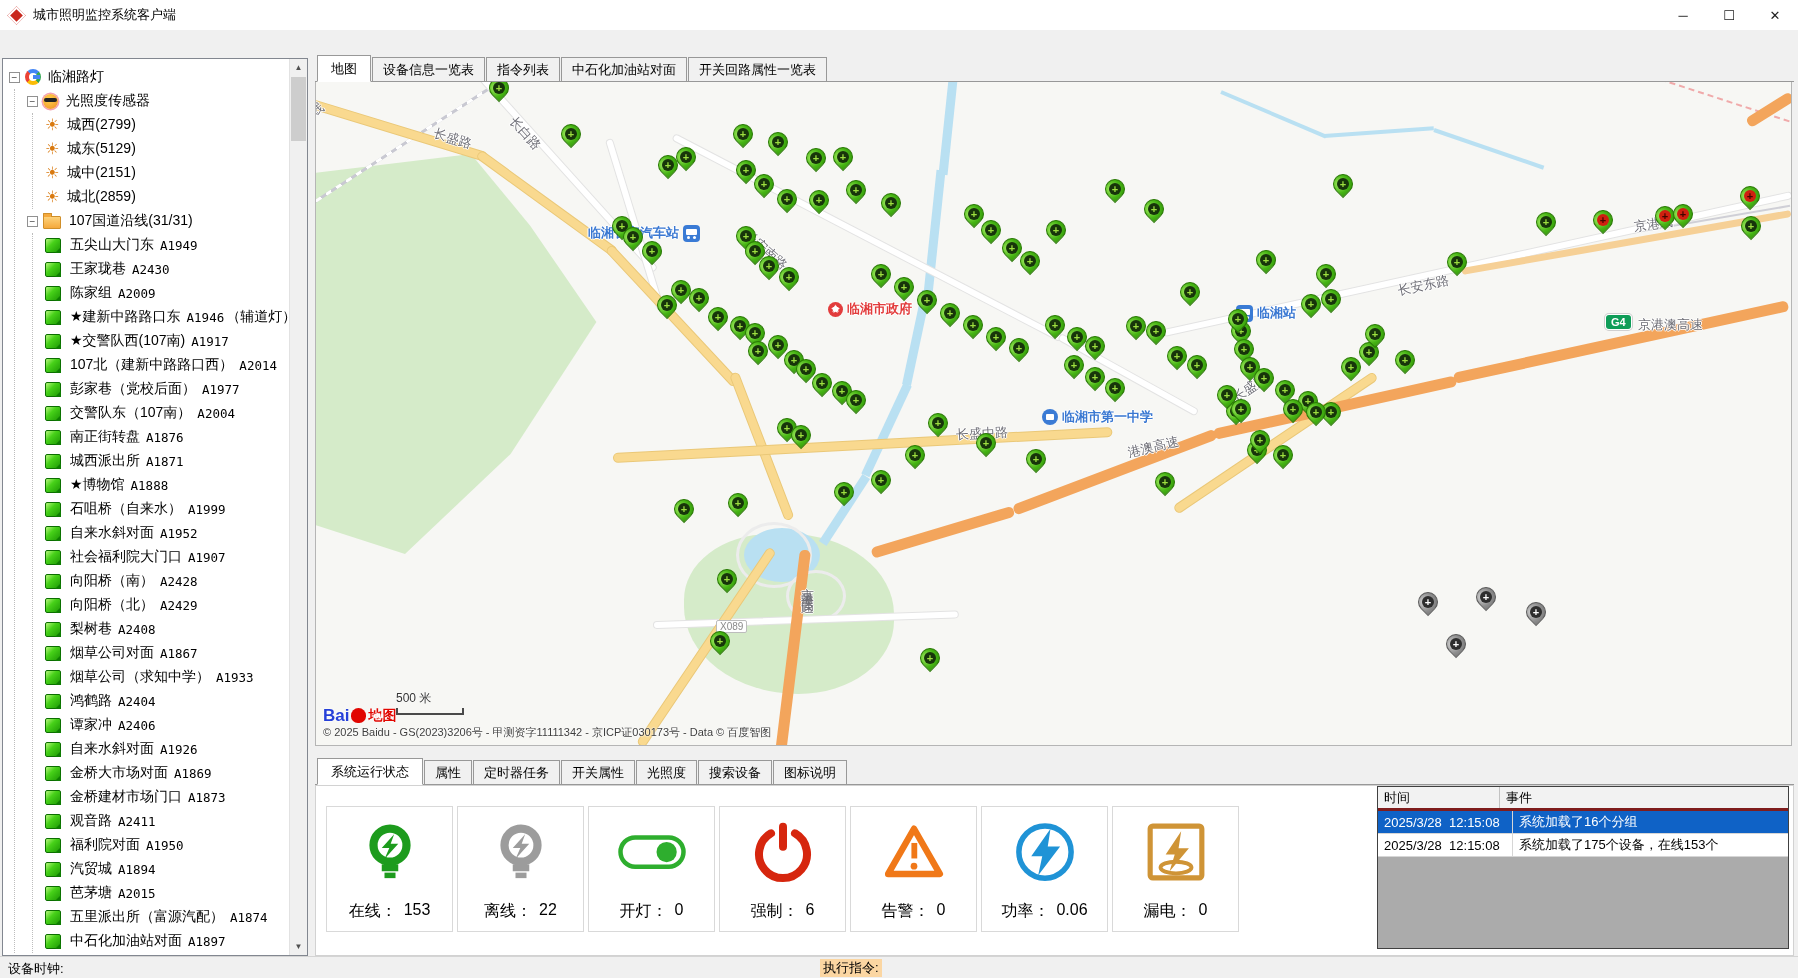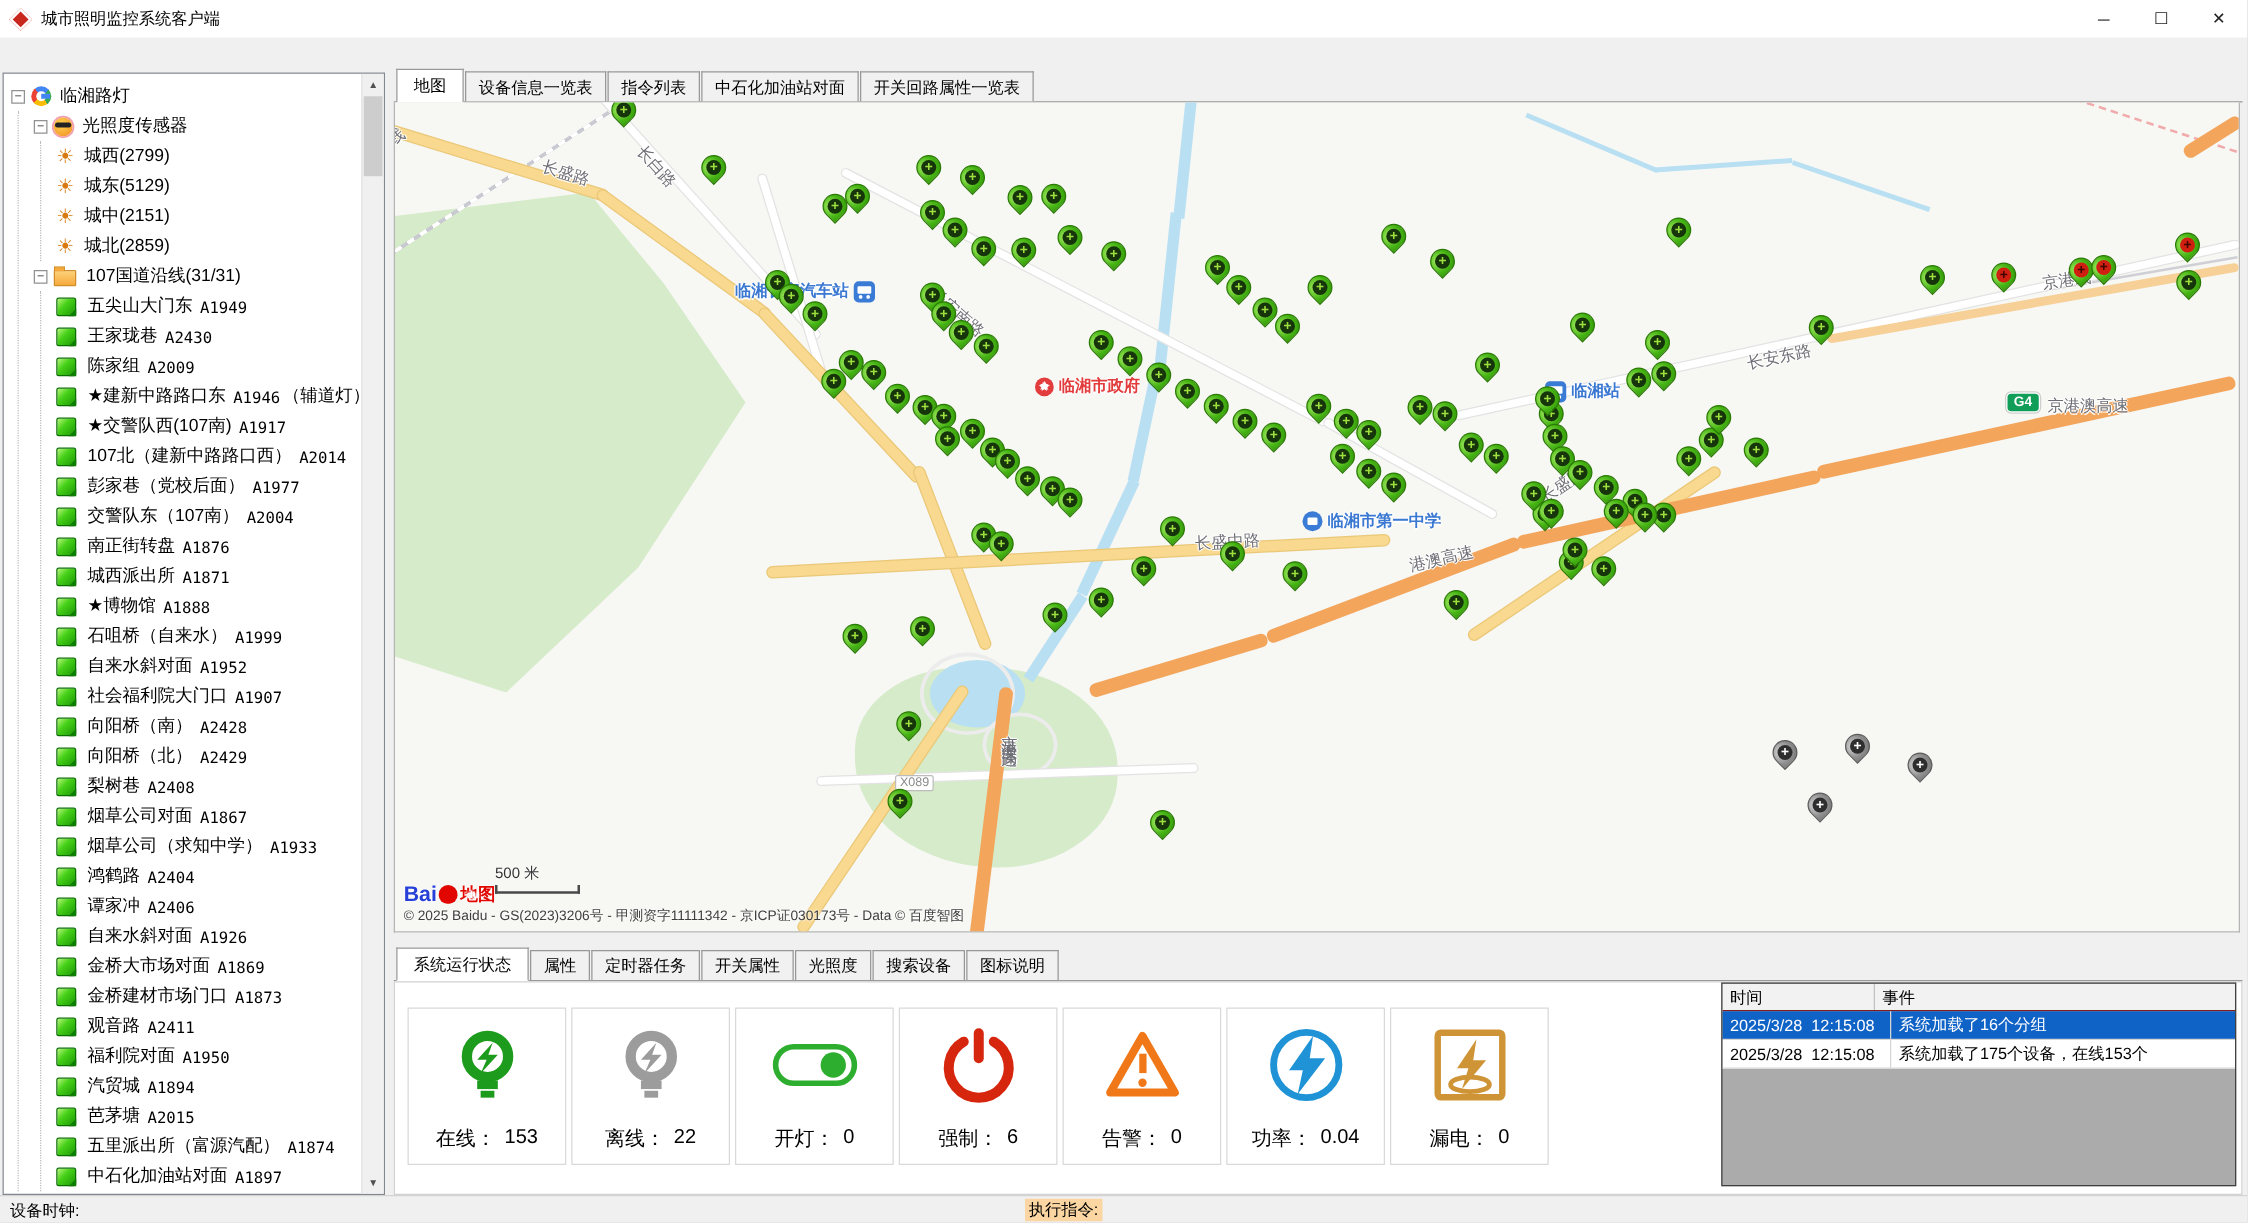--- a/index.html
+++ b/index.html
@@ -126,21 +126,21 @@
       border:1px solid #d2d2d2;box-sizing:border-box;}
   .cards{position:absolute;left:10px;top:20px;display:flex;gap:4px;}
   .card{width:127px;height:126px;background:#fff;border:1px solid #d9d9d9;box-sizing:border-box;
       display:flex;flex-direction:column;align-items:center;justify-content:flex-end;padding-bottom:9px;}
   .card-icon{flex:1;display:flex;align-items:center;justify-content:center;}
   .card-label{font-size:16px;display:flex;gap:7px;margin-top:4px;}
 
   
   .event-panel{position:absolute;right:4px;top:0px;width:412px;height:163px;border:1px solid #404040;
       background:#ababab;overflow:hidden;font-size:13px;box-sizing:border-box;}
-  .ev-header{display:flex;height:21px;background:#f2f2f2;border-bottom:1px solid #7f1d1d;align-items:center;}
+  .ev-header{display:flex;height:21px;background:#f2f2f2;border-bottom:3px solid #7f1d1d;align-items:center;}
   .ev-hcell{padding:0 6px;box-sizing:border-box;}
   .ev-time{width:122px;flex:none;border-right:1px solid #c2c2c2;height:100%;display:flex;align-items:center;}
   .ev-row{display:flex;height:22px;background:#fff;border-bottom:1px solid #d6d6d6;align-items:center;white-space:pre;}
   .ev-row .ev-time{border-right:1px solid #d6d6d6;}
   .ev-row.selected{background:#0f62c6;color:#fff;}
   .ev-cell{padding:0 6px;overflow:hidden;}
 
   
   .statusbar{position:absolute;left:0;top:956px;width:1798px;height:22px;background:#f0f0f0;
       border-top:1px solid #d4d4d4;font-size:13px;box-sizing:border-box;}
@@ -1086,21 +1086,21 @@
         </div>
         <div class="card">
           <div class="card-icon">
             <svg width="66" height="66" viewBox="0 0 48 48">
               <circle cx="24" cy="24" r="19" fill="none" stroke="#1f93d6" stroke-width="4"></circle>
               <path d="M28 7 L14 27 h8 L19 41 L35 20 h-9 Z" fill="#1f93d6"></path>
             </svg>
           </div>
           <div class="card-label">
             <span>功率：</span>
-            <span>0.04</span>
+            <span>0.06</span>
           </div>
         </div>
         <div class="card">
           <div class="card-icon">
             <svg width="62" height="62" viewBox="0 0 48 48">
               <rect x="4" y="4" width="40" height="40" rx="2" fill="none" stroke="#cf9436" stroke-width="4"></rect>
               <path d="M28 8 L16 26 h7 L19 39 L34 21 h-8 Z" fill="#cf9436"></path>
               <ellipse cx="24" cy="36" rx="12" ry="4.5" fill="none" stroke="#cf9436" stroke-width="3"></ellipse>
             </svg>
           </div>

